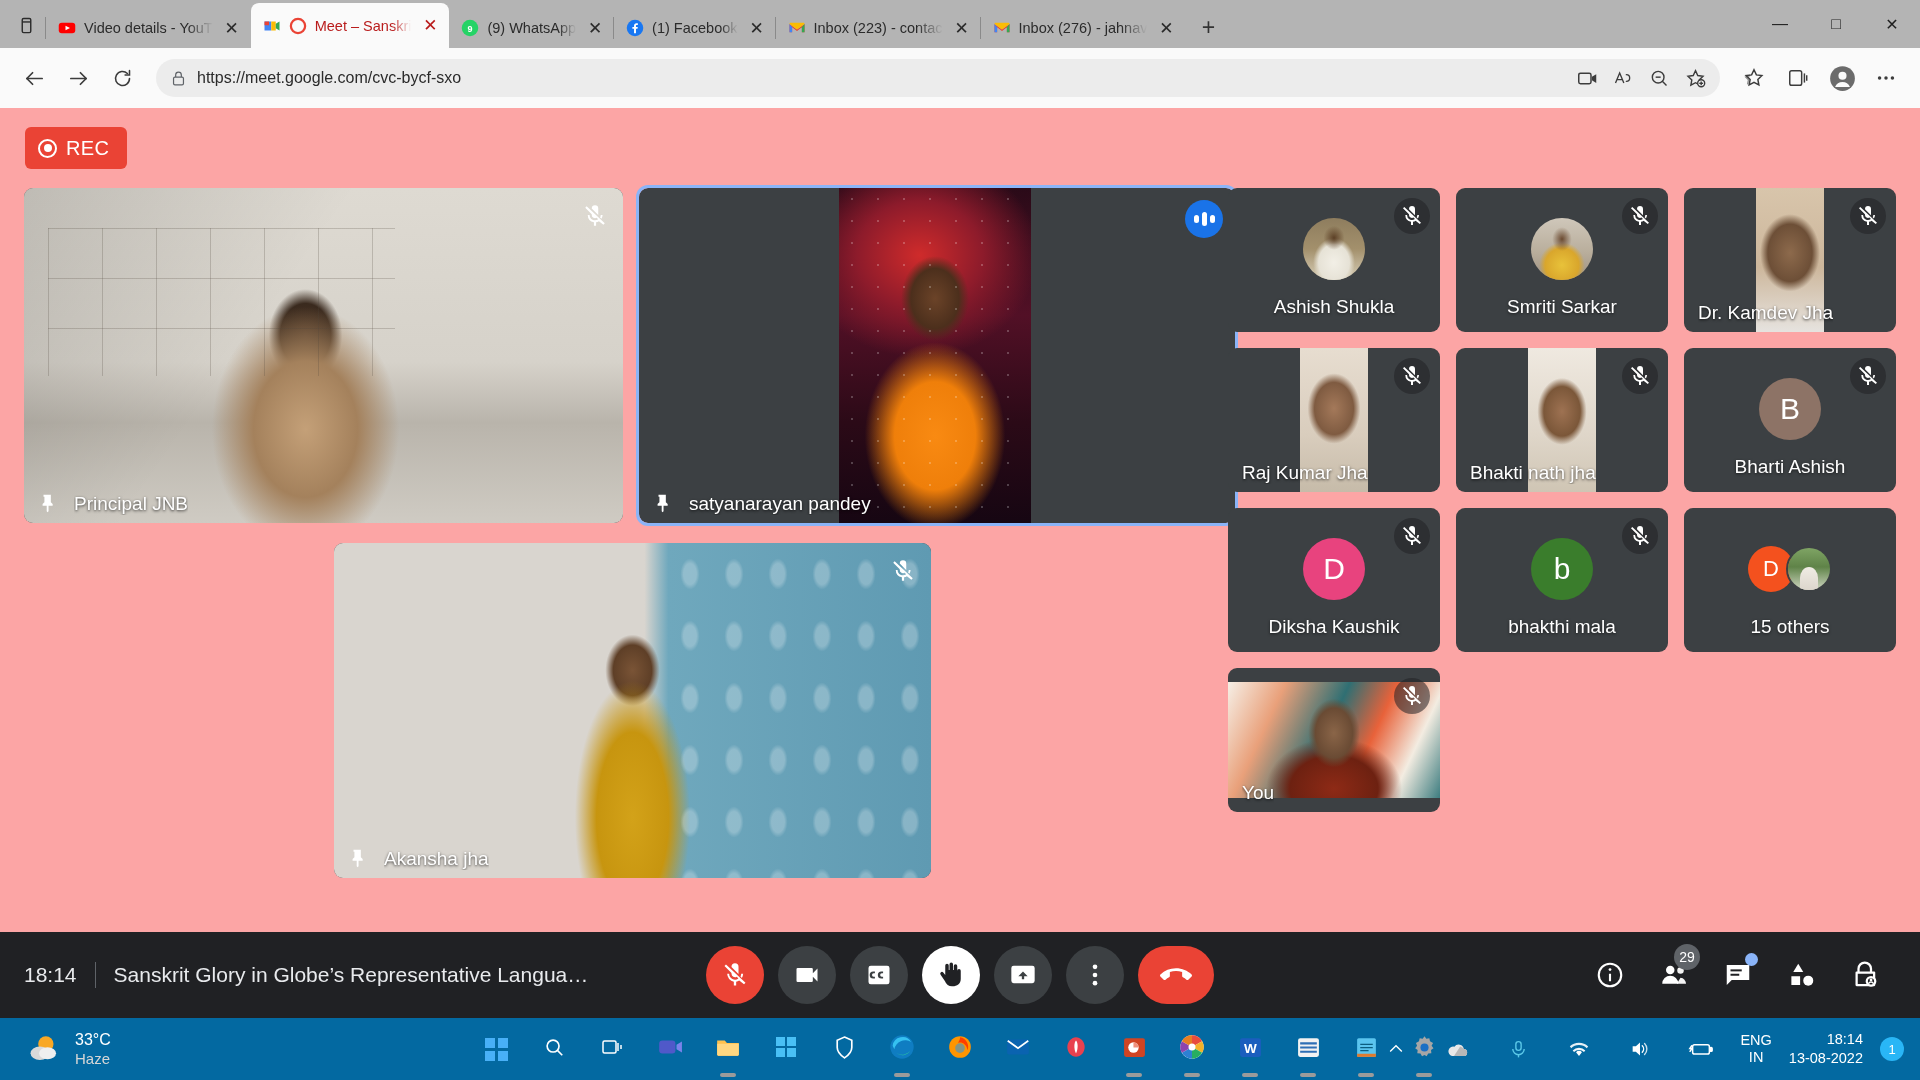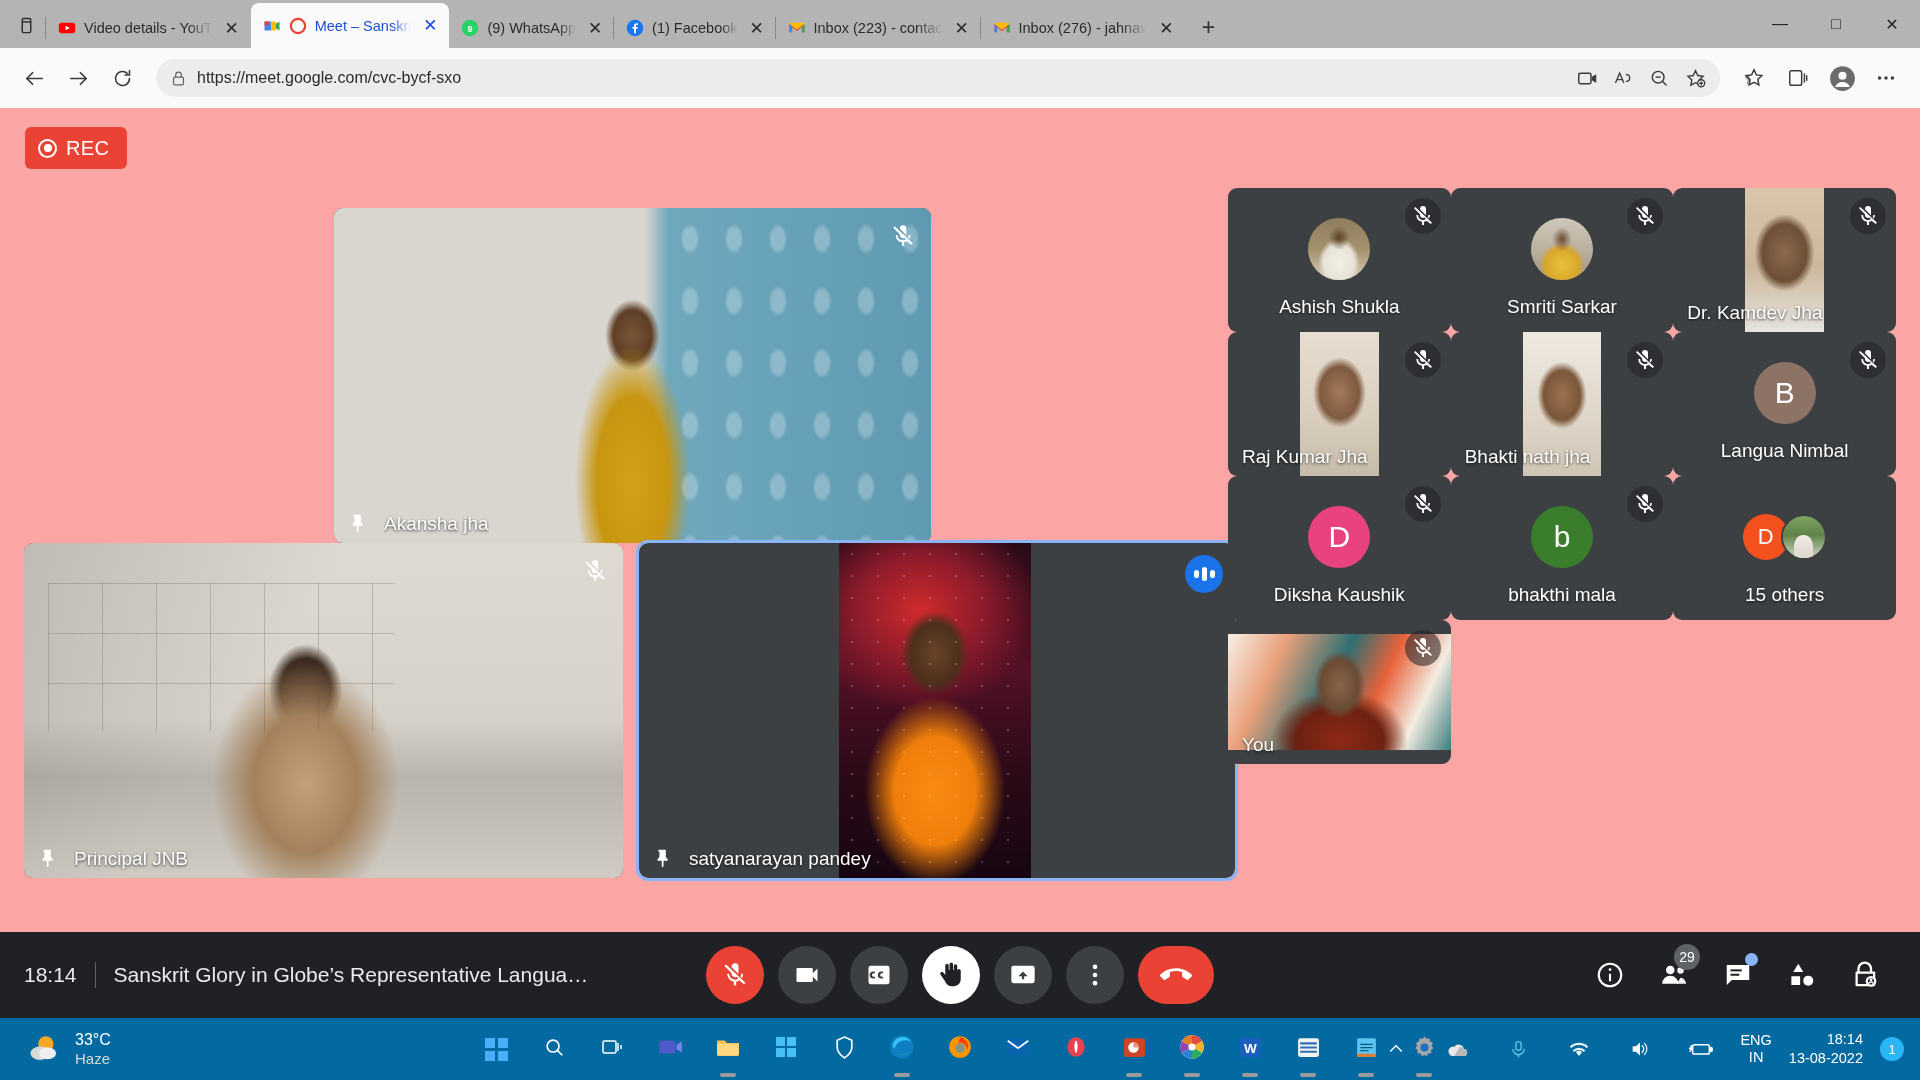--- a/index.html
+++ b/index.html
@@ -23,21 +23,21 @@
     margin-bottom: 3px; cursor: pointer;
   }
   .tab-list-btn svg { width: 17px; height: 17px; }
   .tabs { display: flex; align-items: flex-end; height: 100%; }
   .tab {
     height: 40px; display: flex; align-items: center; gap: 8px;
     padding: 0 8px 0 12px; min-width: 100px; max-width: 215px;
     position: relative; cursor: pointer; color: #2b2b2b;
     font-size: 14.5px; border-radius: 8px 8px 0 0;
   }
-  .tab.active { background: #fafafa; height: 45px; color: #1d4ed8; }
+  .tab.active { background: #fafafa; height: 45px; color: #b91c1c; }
   .tab:not(.active)::before {
     content: ""; position: absolute; left: -1px; top: 9px;
     width: 1px; height: 22px; background: #8a8a8a;
   }
   .tab.first-after-active::before { display: none; }
   .tab-fav { width: 18px; height: 18px; flex: 0 0 18px; display:flex; align-items:center; justify-content:center; }
   .tab-title {
     flex: 1; white-space: nowrap; overflow: hidden;
     -webkit-mask-image: linear-gradient(to right, #000 80%, transparent 100%);
     mask-image: linear-gradient(to right, #000 80%, transparent 100%);
@@ -99,21 +99,21 @@
   }
   .rec-dot i { width: 8px; height: 8px; background: #fff; border-radius: 50%; display:block; }
 
   .stage {
     flex: 1; display: flex; gap: 22px; padding: 80px 24px 0 24px; min-height: 0;
   }
   .main-area { flex: 1; position: relative; min-width: 0; }
   .side-grid {
     width: 668px; flex: 0 0 668px;
     display: grid; grid-template-columns: repeat(3, 1fr);
-    grid-auto-rows: 144px; align-content: start;
+    grid-auto-rows: 144px; gap: 16px; align-content: start;
   }
 
   .tile {
     background: #3c4043; border-radius: 9px; position: relative;
     overflow: hidden; display: flex; align-items: center; justify-content: center;
   }
   .tile.selected { outline: 3px solid #8ab4f8; outline-offset: 0; }
 
   .tile-name {
     position: absolute; left: 0; bottom: 0; padding: 8px 14px;
@@ -481,37 +481,20 @@
       <div class="rec-dot">
           <i></i>
         </div>
       <span>REC</span>
     </div>
 
     <div class="stage">
 
       <div class="main-area">
 
-        <div style="display:flex;height:335px;margin-top:20px;padding-left:310px;">
-          <div class="tile" style="flex:0 0 597px;">
-            <div class="ph ph-akansha"></div>
-            <div class="mic-off plain">
-              <svg viewBox="0 0 24 24" width="26" height="26" fill="#fff">
-                  <path d="M19 11h-1.7a5.3 5.3 0 0 1-.6 2.3l1.2 1.2A7 7 0 0 0 19 11zM14.98 11.17L9 5.18V5a3 3 0 0 1 6 0v6l-.02.17zM4.27 3L3 4.27l6 6V11a3 3 0 0 0 4.53 2.58l1.42 1.42A5 5 0 0 1 7 11H5.3a7 7 0 0 0 5.7 6.72V21h2v-3.28a6.9 6.9 0 0 0 2.62-.98L19.73 20 21 18.73 4.27 3z"></path>
-                </svg>
-            </div>
-            <div class="tile-name">
-              <svg viewBox="0 0 24 24" width="22" height="22" fill="#fff">
-                  <path d="M14 4V2H6v2h1v6l-2 2v2h4.5v6l1 1 1-1v-6H16v-2l-2-2V4h1z"></path>
-                </svg>
-              <span>Akansha jha</span>
-            </div>
-          </div>
-        </div>
-
         <div style="display:flex;gap:16px;height:335px;">
           <div class="tile" style="flex:0 0 599px;">
             <div class="ph ph-principal"></div>
             <div class="mic-off plain">
               <svg viewBox="0 0 24 24" width="26" height="26" fill="#fff">
                   <path d="M19 11h-1.7a5.3 5.3 0 0 1-.6 2.3l1.2 1.2A7 7 0 0 0 19 11zM14.98 11.17L9 5.18V5a3 3 0 0 1 6 0v6l-.02.17zM4.27 3L3 4.27l6 6V11a3 3 0 0 0 4.53 2.58l1.42 1.42A5 5 0 0 1 7 11H5.3a7 7 0 0 0 5.7 6.72V21h2v-3.28a6.9 6.9 0 0 0 2.62-.98L19.73 20 21 18.73 4.27 3z"></path>
                 </svg>
             </div>
             <div class="tile-name">
               <svg viewBox="0 0 24 24" width="22" height="22" fill="#fff">
@@ -531,20 +514,37 @@
                 <i></i>
               </div>
             <div class="tile-name">
               <svg viewBox="0 0 24 24" width="22" height="22" fill="#fff">
                   <path d="M14 4V2H6v2h1v6l-2 2v2h4.5v6l1 1 1-1v-6H16v-2l-2-2V4h1z"></path>
                 </svg>
               <span>satyanarayan pandey</span>
             </div>
           </div>
         </div>
+
+        <div style="display:flex;height:335px;margin-top:20px;padding-left:310px;">
+          <div class="tile" style="flex:0 0 597px;">
+            <div class="ph ph-akansha"></div>
+            <div class="mic-off plain">
+              <svg viewBox="0 0 24 24" width="26" height="26" fill="#fff">
+                  <path d="M19 11h-1.7a5.3 5.3 0 0 1-.6 2.3l1.2 1.2A7 7 0 0 0 19 11zM14.98 11.17L9 5.18V5a3 3 0 0 1 6 0v6l-.02.17zM4.27 3L3 4.27l6 6V11a3 3 0 0 0 4.53 2.58l1.42 1.42A5 5 0 0 1 7 11H5.3a7 7 0 0 0 5.7 6.72V21h2v-3.28a6.9 6.9 0 0 0 2.62-.98L19.73 20 21 18.73 4.27 3z"></path>
+                </svg>
+            </div>
+            <div class="tile-name">
+              <svg viewBox="0 0 24 24" width="22" height="22" fill="#fff">
+                  <path d="M14 4V2H6v2h1v6l-2 2v2h4.5v6l1 1 1-1v-6H16v-2l-2-2V4h1z"></path>
+                </svg>
+              <span>Akansha jha</span>
+            </div>
+          </div>
+        </div>
       </div>
 
       <div class="side-grid" id="side-grid">
           <div class="tile">
             <div class="avatar">
               <div class="ph ph-ashish"></div>
             </div>
             <div class="mic-off">
               <svg viewBox="0 0 24 24" width="24" height="24" fill="#fff">
                 <path d="M19 11h-1.7a5.3 5.3 0 0 1-.6 2.3l1.2 1.2A7 7 0 0 0 19 11zM14.98 11.17L9 5.18V5a3 3 0 0 1 6 0v6l-.02.17zM4.27 3L3 4.27l6 6V11a3 3 0 0 0 4.53 2.58l1.42 1.42A5 5 0 0 1 7 11H5.3a7 7 0 0 0 5.7 6.72V21h2v-3.28a6.9 6.9 0 0 0 2.62-.98L19.73 20 21 18.73 4.27 3z"></path>
@@ -596,21 +596,21 @@
               <span>Bhakti nath jha</span>
             </div>
           </div>
           <div class="tile">
             <div class="avatar" style="background:#8d7366">B</div>
             <div class="mic-off">
               <svg viewBox="0 0 24 24" width="24" height="24" fill="#fff">
                 <path d="M19 11h-1.7a5.3 5.3 0 0 1-.6 2.3l1.2 1.2A7 7 0 0 0 19 11zM14.98 11.17L9 5.18V5a3 3 0 0 1 6 0v6l-.02.17zM4.27 3L3 4.27l6 6V11a3 3 0 0 0 4.53 2.58l1.42 1.42A5 5 0 0 1 7 11H5.3a7 7 0 0 0 5.7 6.72V21h2v-3.28a6.9 6.9 0 0 0 2.62-.98L19.73 20 21 18.73 4.27 3z"></path>
               </svg>
             </div>
-            <div class="tile-center-name">Langua Nimbal</div>
+            <div class="tile-center-name">Bharti Ashish</div>
           </div>
           <div class="tile">
             <div class="avatar" style="background:#e8437e">D</div>
             <div class="mic-off">
               <svg viewBox="0 0 24 24" width="24" height="24" fill="#fff">
                 <path d="M19 11h-1.7a5.3 5.3 0 0 1-.6 2.3l1.2 1.2A7 7 0 0 0 19 11zM14.98 11.17L9 5.18V5a3 3 0 0 1 6 0v6l-.02.17zM4.27 3L3 4.27l6 6V11a3 3 0 0 0 4.53 2.58l1.42 1.42A5 5 0 0 1 7 11H5.3a7 7 0 0 0 5.7 6.72V21h2v-3.28a6.9 6.9 0 0 0 2.62-.98L19.73 20 21 18.73 4.27 3z"></path>
               </svg>
             </div>
             <div class="tile-center-name">Diksha Kaushik</div>
           </div>

